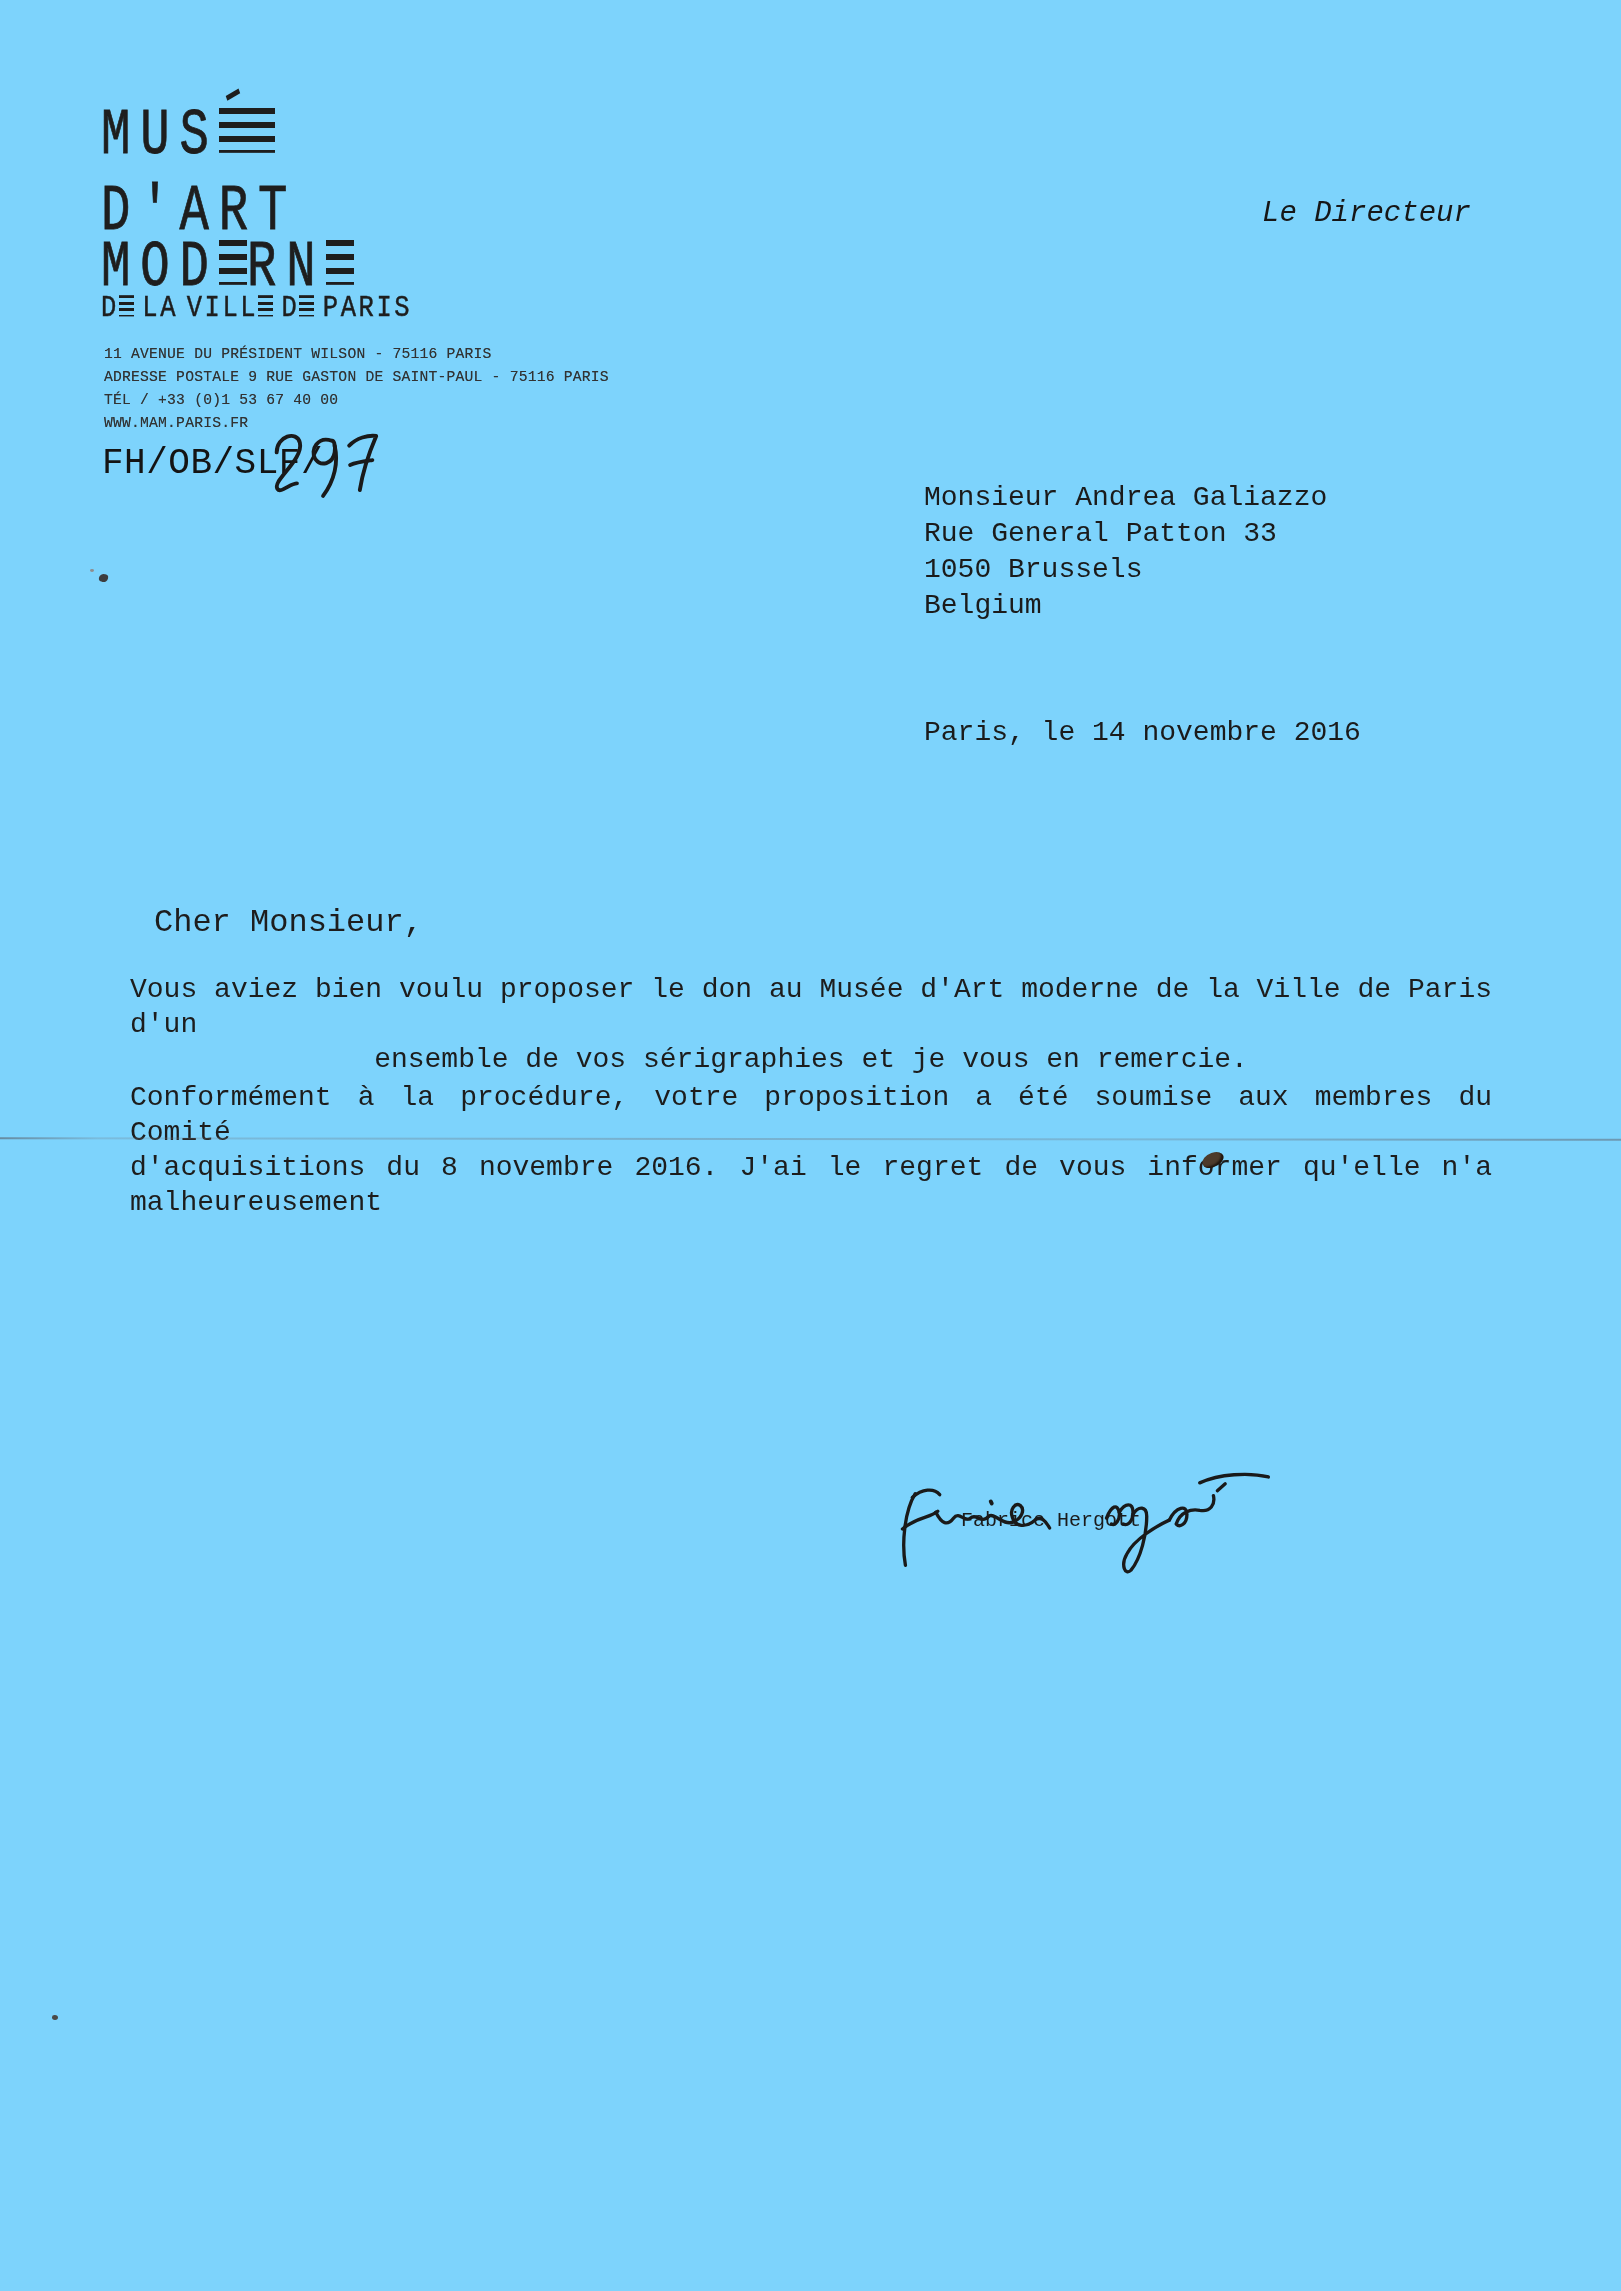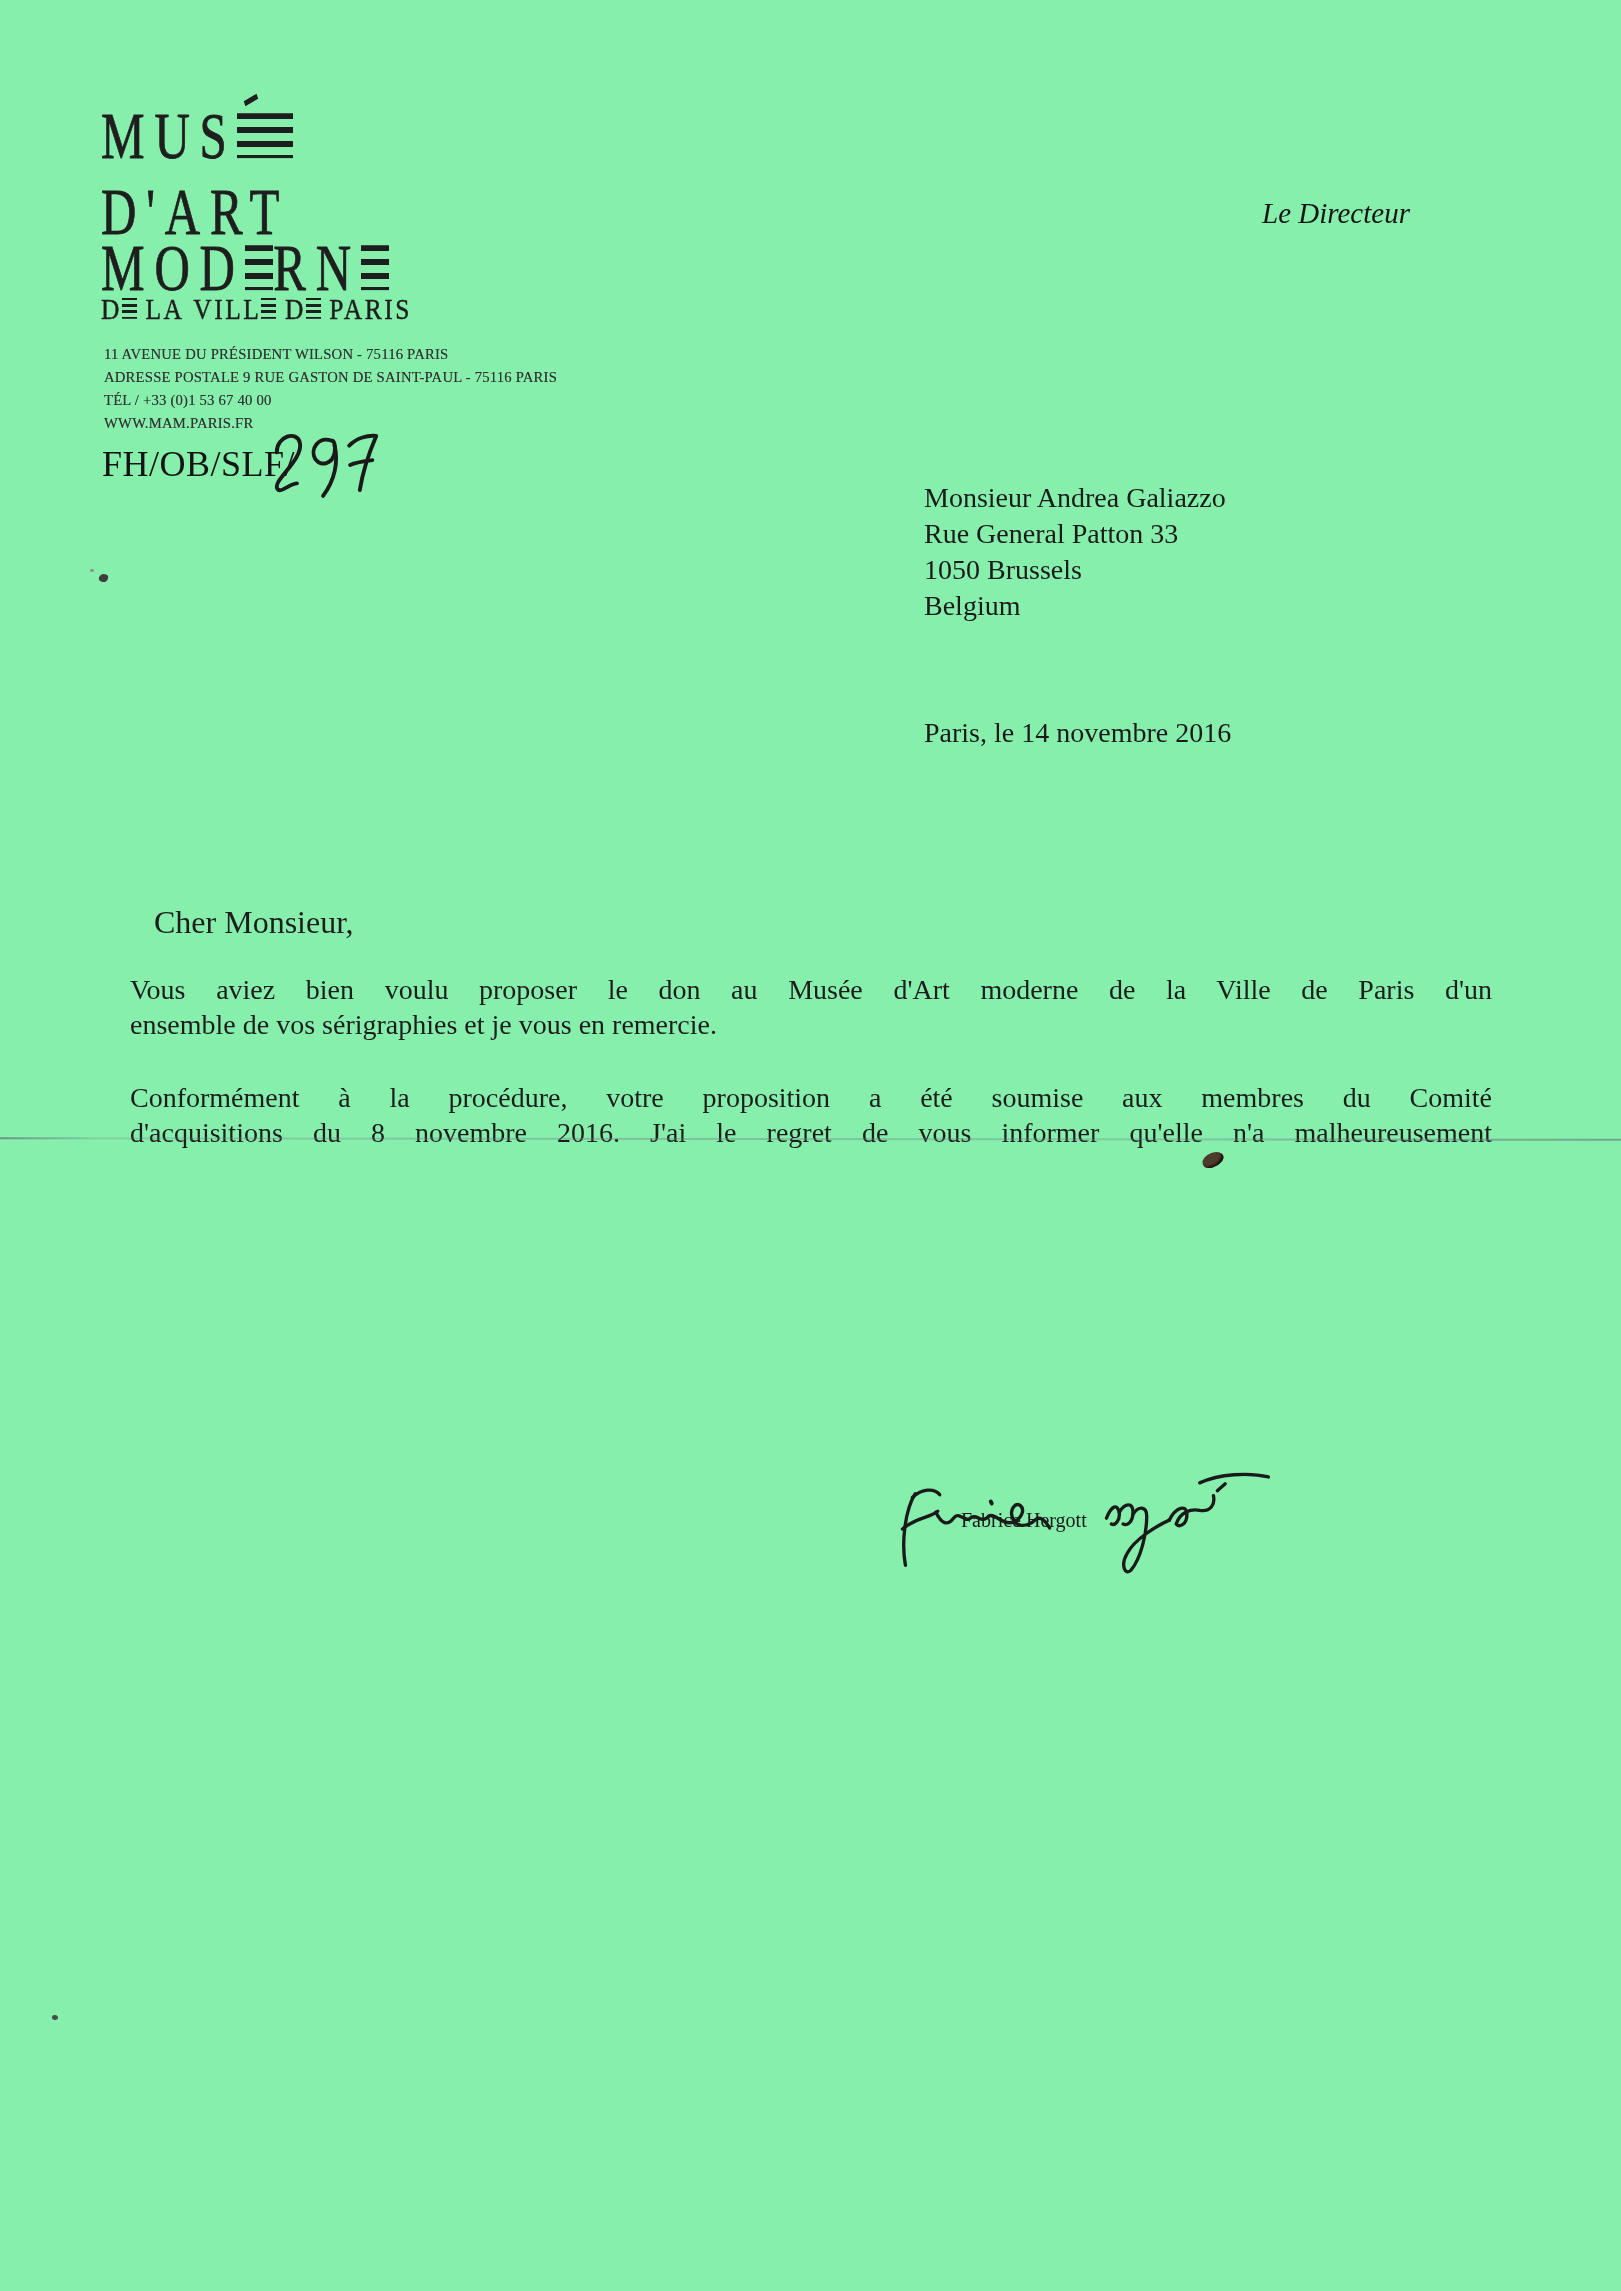--- a/index.html
+++ b/index.html
@@ -1,20 +1,20 @@
 <!DOCTYPE html>
 <html><head>
 <meta charset="utf-8">
 <style>
   html,body{margin:0;padding:0;background:#e8e8e8;}
   .page{
     position:relative;
     width:1621px;height:2292px;
-    background:#86efac;
-    font-family:Liberation Serif, serif;
+    background:#7dd3fc;
+    font-family:Liberation Mono, monospace;
     color:#1f1f1f;
     overflow:hidden;
   }
   
   .logo{position:absolute;left:101px;top:98px;width:470px;height:255px;color:#1e1e1e;}
   .logo-line{
     position:absolute;left:0;white-space:nowrap;
     font-size:49px;font-weight:400;letter-spacing:0.20em;line-height:1;
     transform:scaleY(1.32);transform-origin:left top;
     -webkit-text-stroke:0.6px currentColor;
@@ -56,21 +56,21 @@
   .ref{position:absolute;left:102px;top:443px;font-size:36px;color:#141414;letter-spacing:0.5px;}
   .ref-num{position:absolute;left:267px;top:425px;width:116px;height:78px;}
   
   .directeur{position:absolute;left:1262px;top:197px;font-size:29px;font-style:italic;color:#161616;text-align:right;}
   .recipient{position:absolute;left:924px;top:480px;font-size:28px;line-height:36px;color:#1b1b1b;}
   .dateline{position:absolute;left:924px;top:717px;font-size:28px;color:#1b1b1b;}
   
   .salutation{position:absolute;left:130px;top:904px;font-size:32px;color:#1d1d1d;margin-left:24px;}
   .para{position:absolute;left:130px;width:1362px;font-size:28px;line-height:35px;color:#1d1d1d;}
   .p1{top:972px;} .p2{top:1080px;} .p3{top:1217px;}
-  .bline{white-space:normal;}
+  .bline{white-space:normal;text-align:center;}
   .just{text-align:justify;text-align-last:justify;}
   
   .sig{position:absolute;left:875px;top:1467px;width:412px;height:120px;}
   .sig-name{position:absolute;left:913px;top:1509px;font-size:20px;color:#1b1b1b;margin-left:48px;}
   
   .scanline{
     position:absolute;left:0;top:1138px;width:1621px;height:2px;
     background:linear-gradient(to right,
       rgba(90,100,112,0.65) 0,rgba(110,120,132,0.25) 6%,
       rgba(110,120,132,0.38) 40%,rgba(110,120,132,0.30) 70%,

